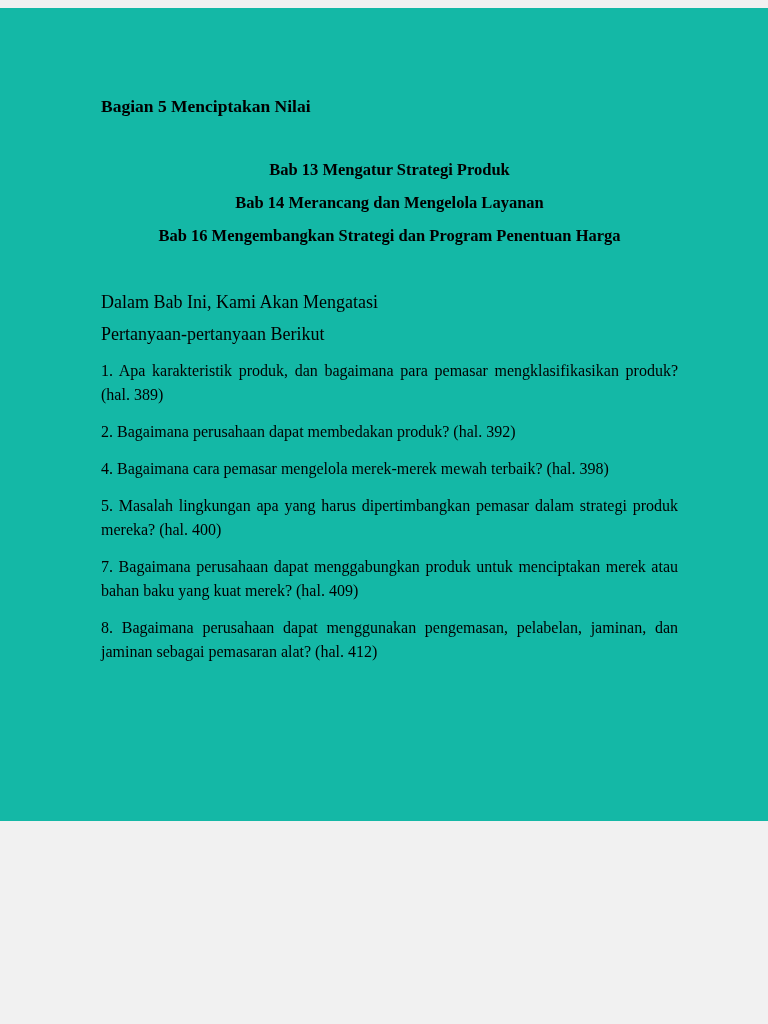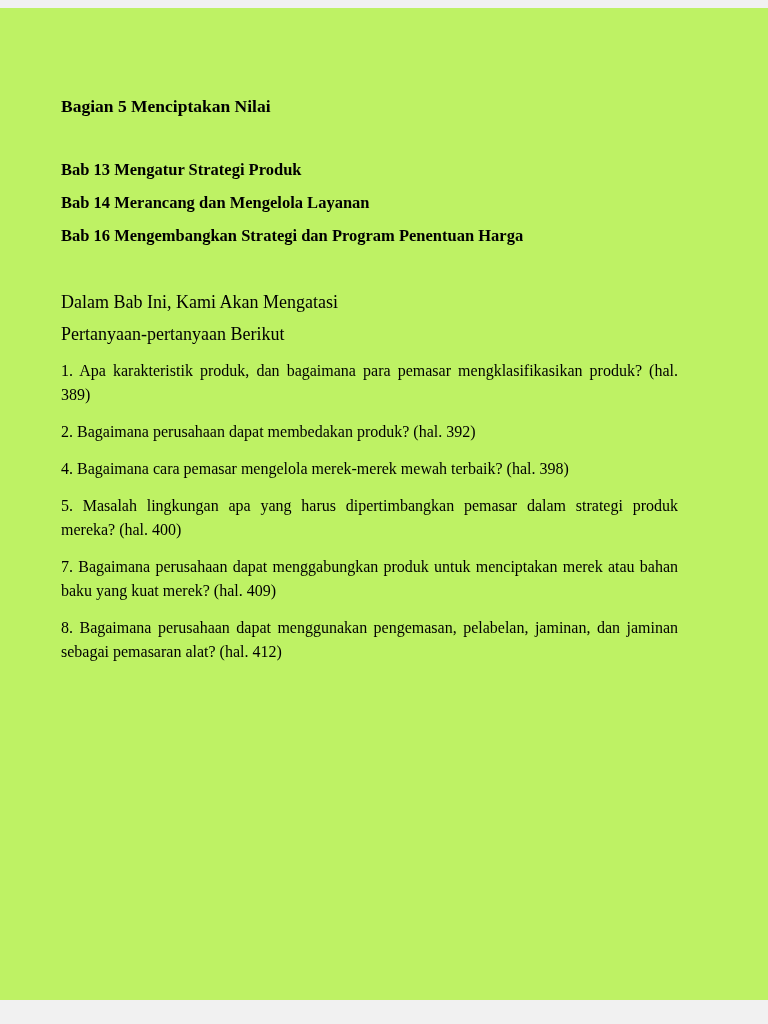--- a/index.html
+++ b/index.html
@@ -12,32 +12,33 @@
     background: #f1f1f1;
     font-family: "Liberation Serif", "DejaVu Serif", serif;
     color: #000;
     overflow: hidden;
   }
   .page {
     position: absolute;
     top: 8px;
     left: 0;
     width: 768px;
-    height: 992px;
-    background: #bef264;
+    height: 813px;
+    background: #14b8a6;
     box-sizing: border-box;
-    padding: 88px 90px 0 61px;
+    padding: 88px 90px 0 101px;
   }
   .section-title {
     font-size: 17.5px;
     font-weight: bold;
     margin: 0 0 42px 0;
   }
   .chapter-list {
     margin: 8px 0 46px 0;
+    text-align: center;
   }
   .chapter-line {
     font-size: 16.5px;
     font-weight: bold;
     line-height: 21px;
     margin: 0 0 12px 0;
   }
   .intro-line {
     font-size: 18px;
     font-weight: normal;

